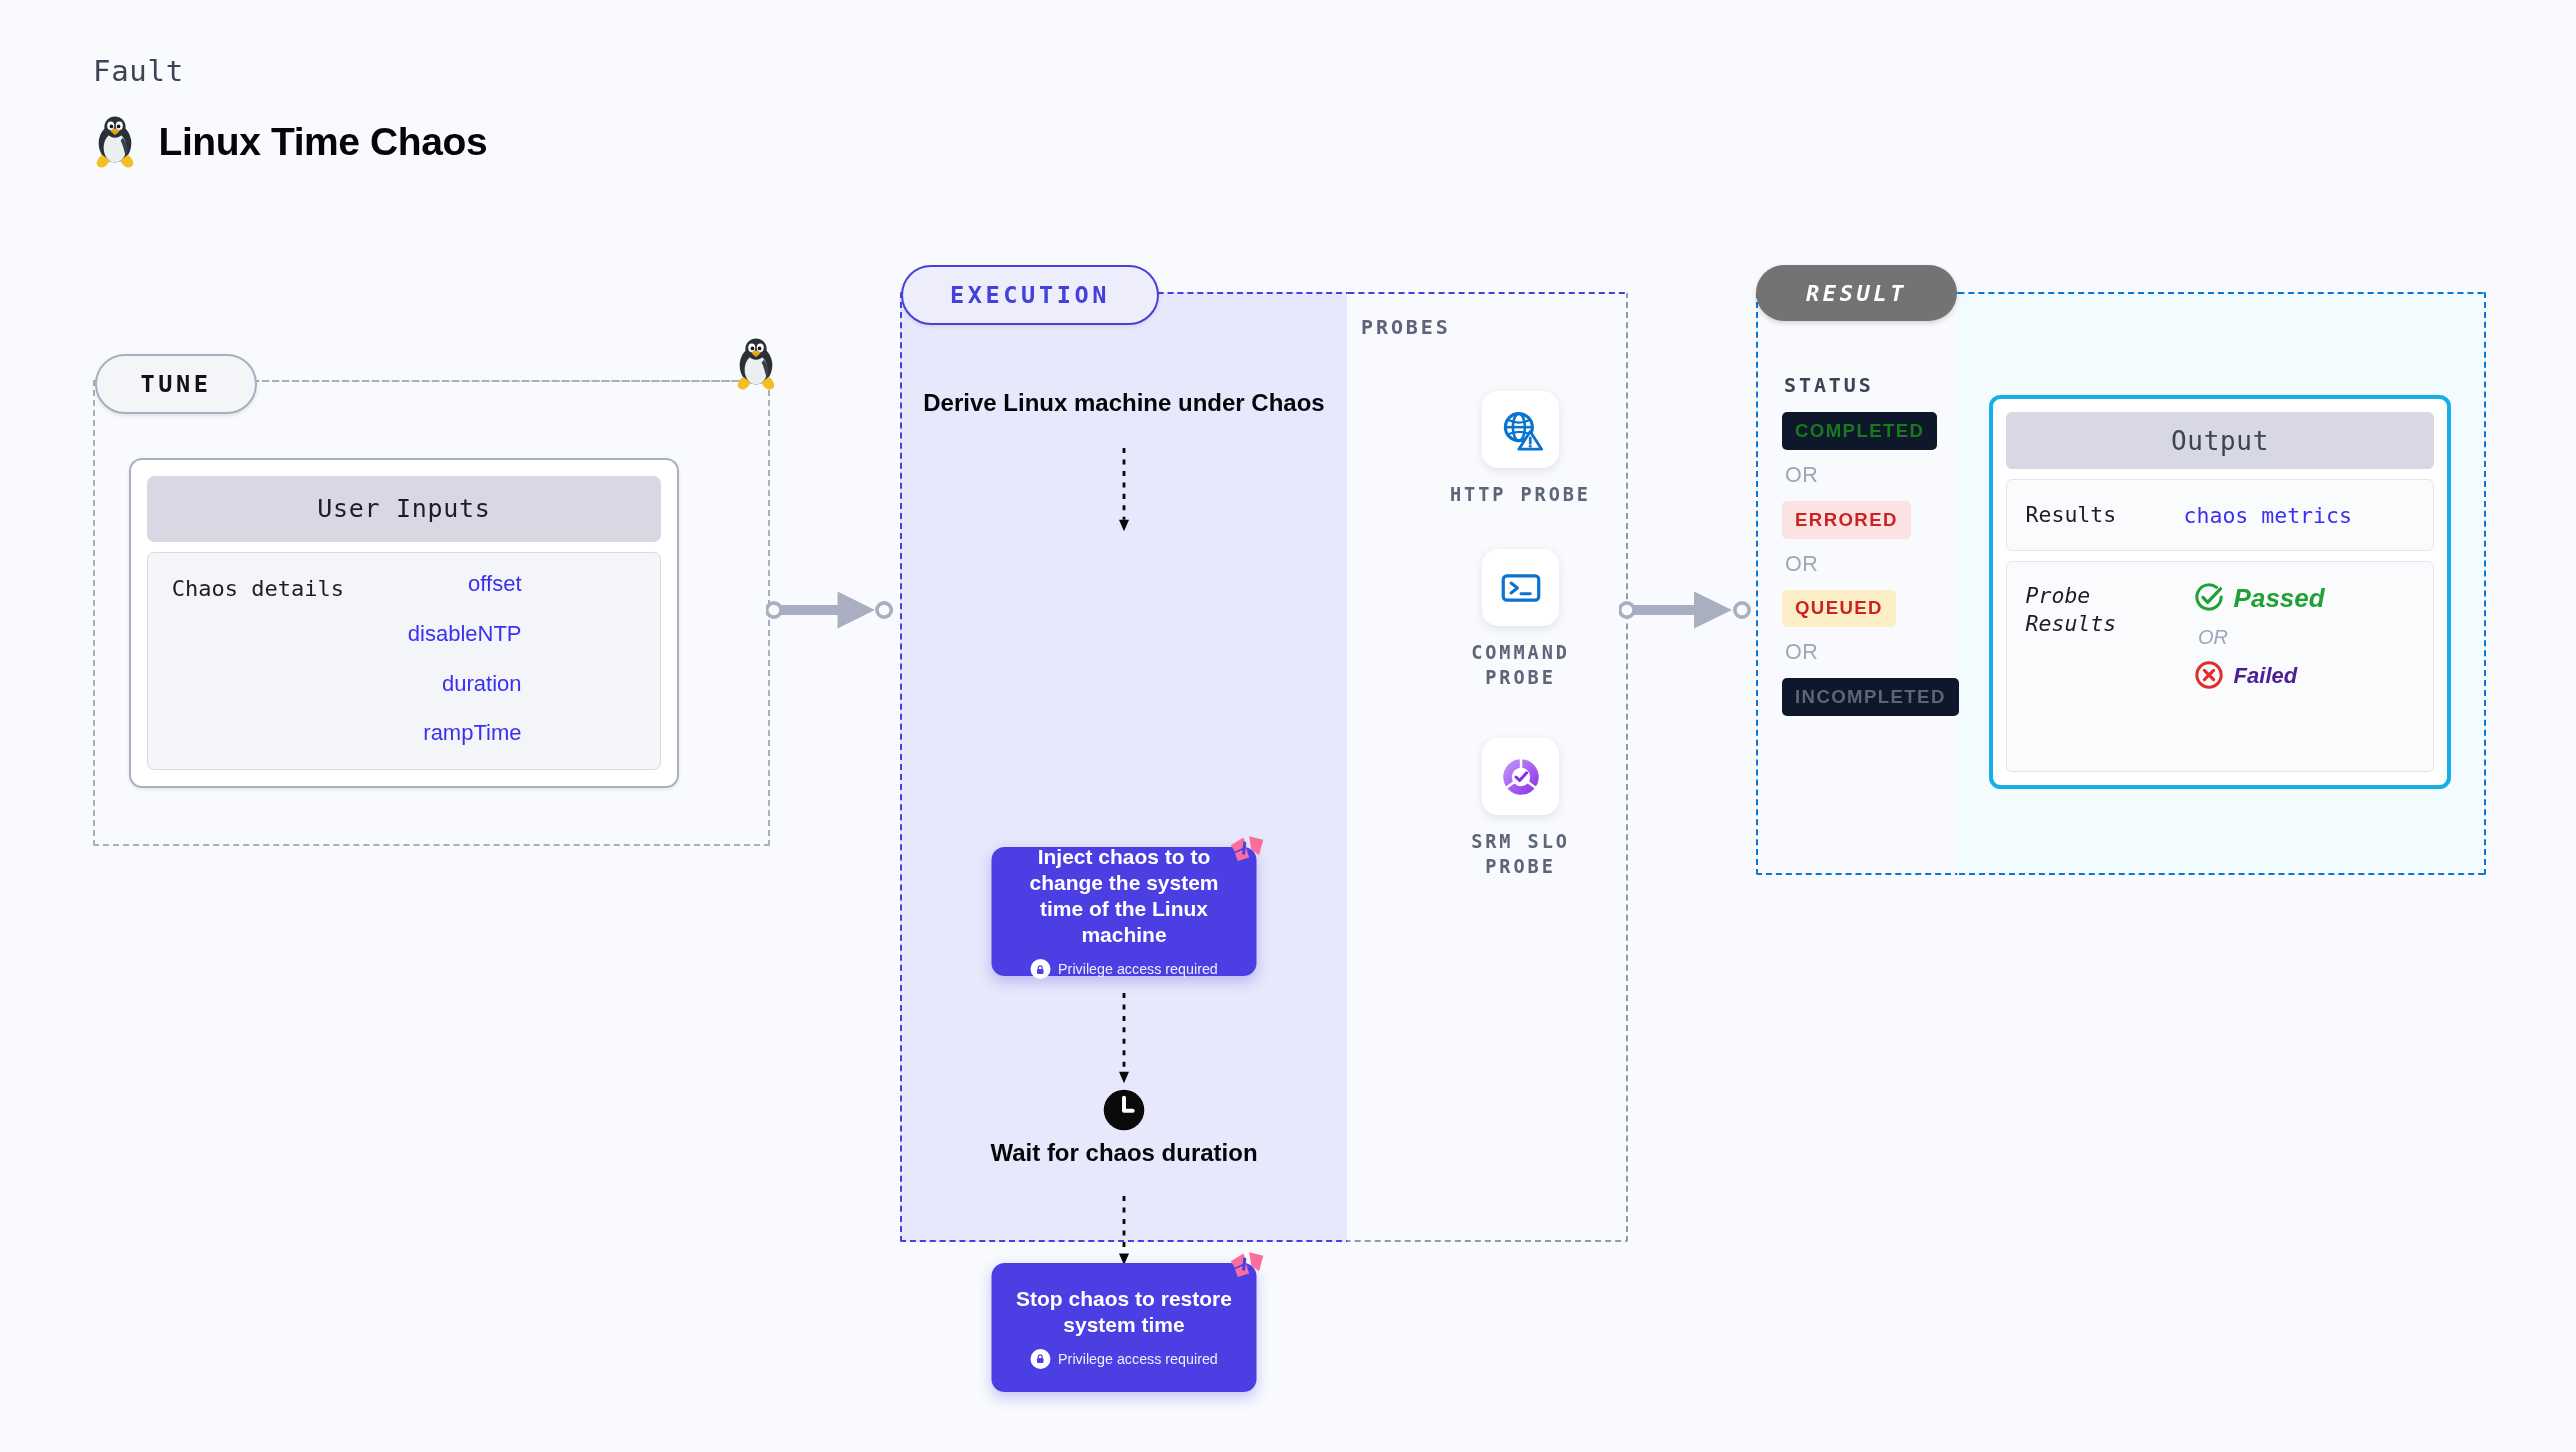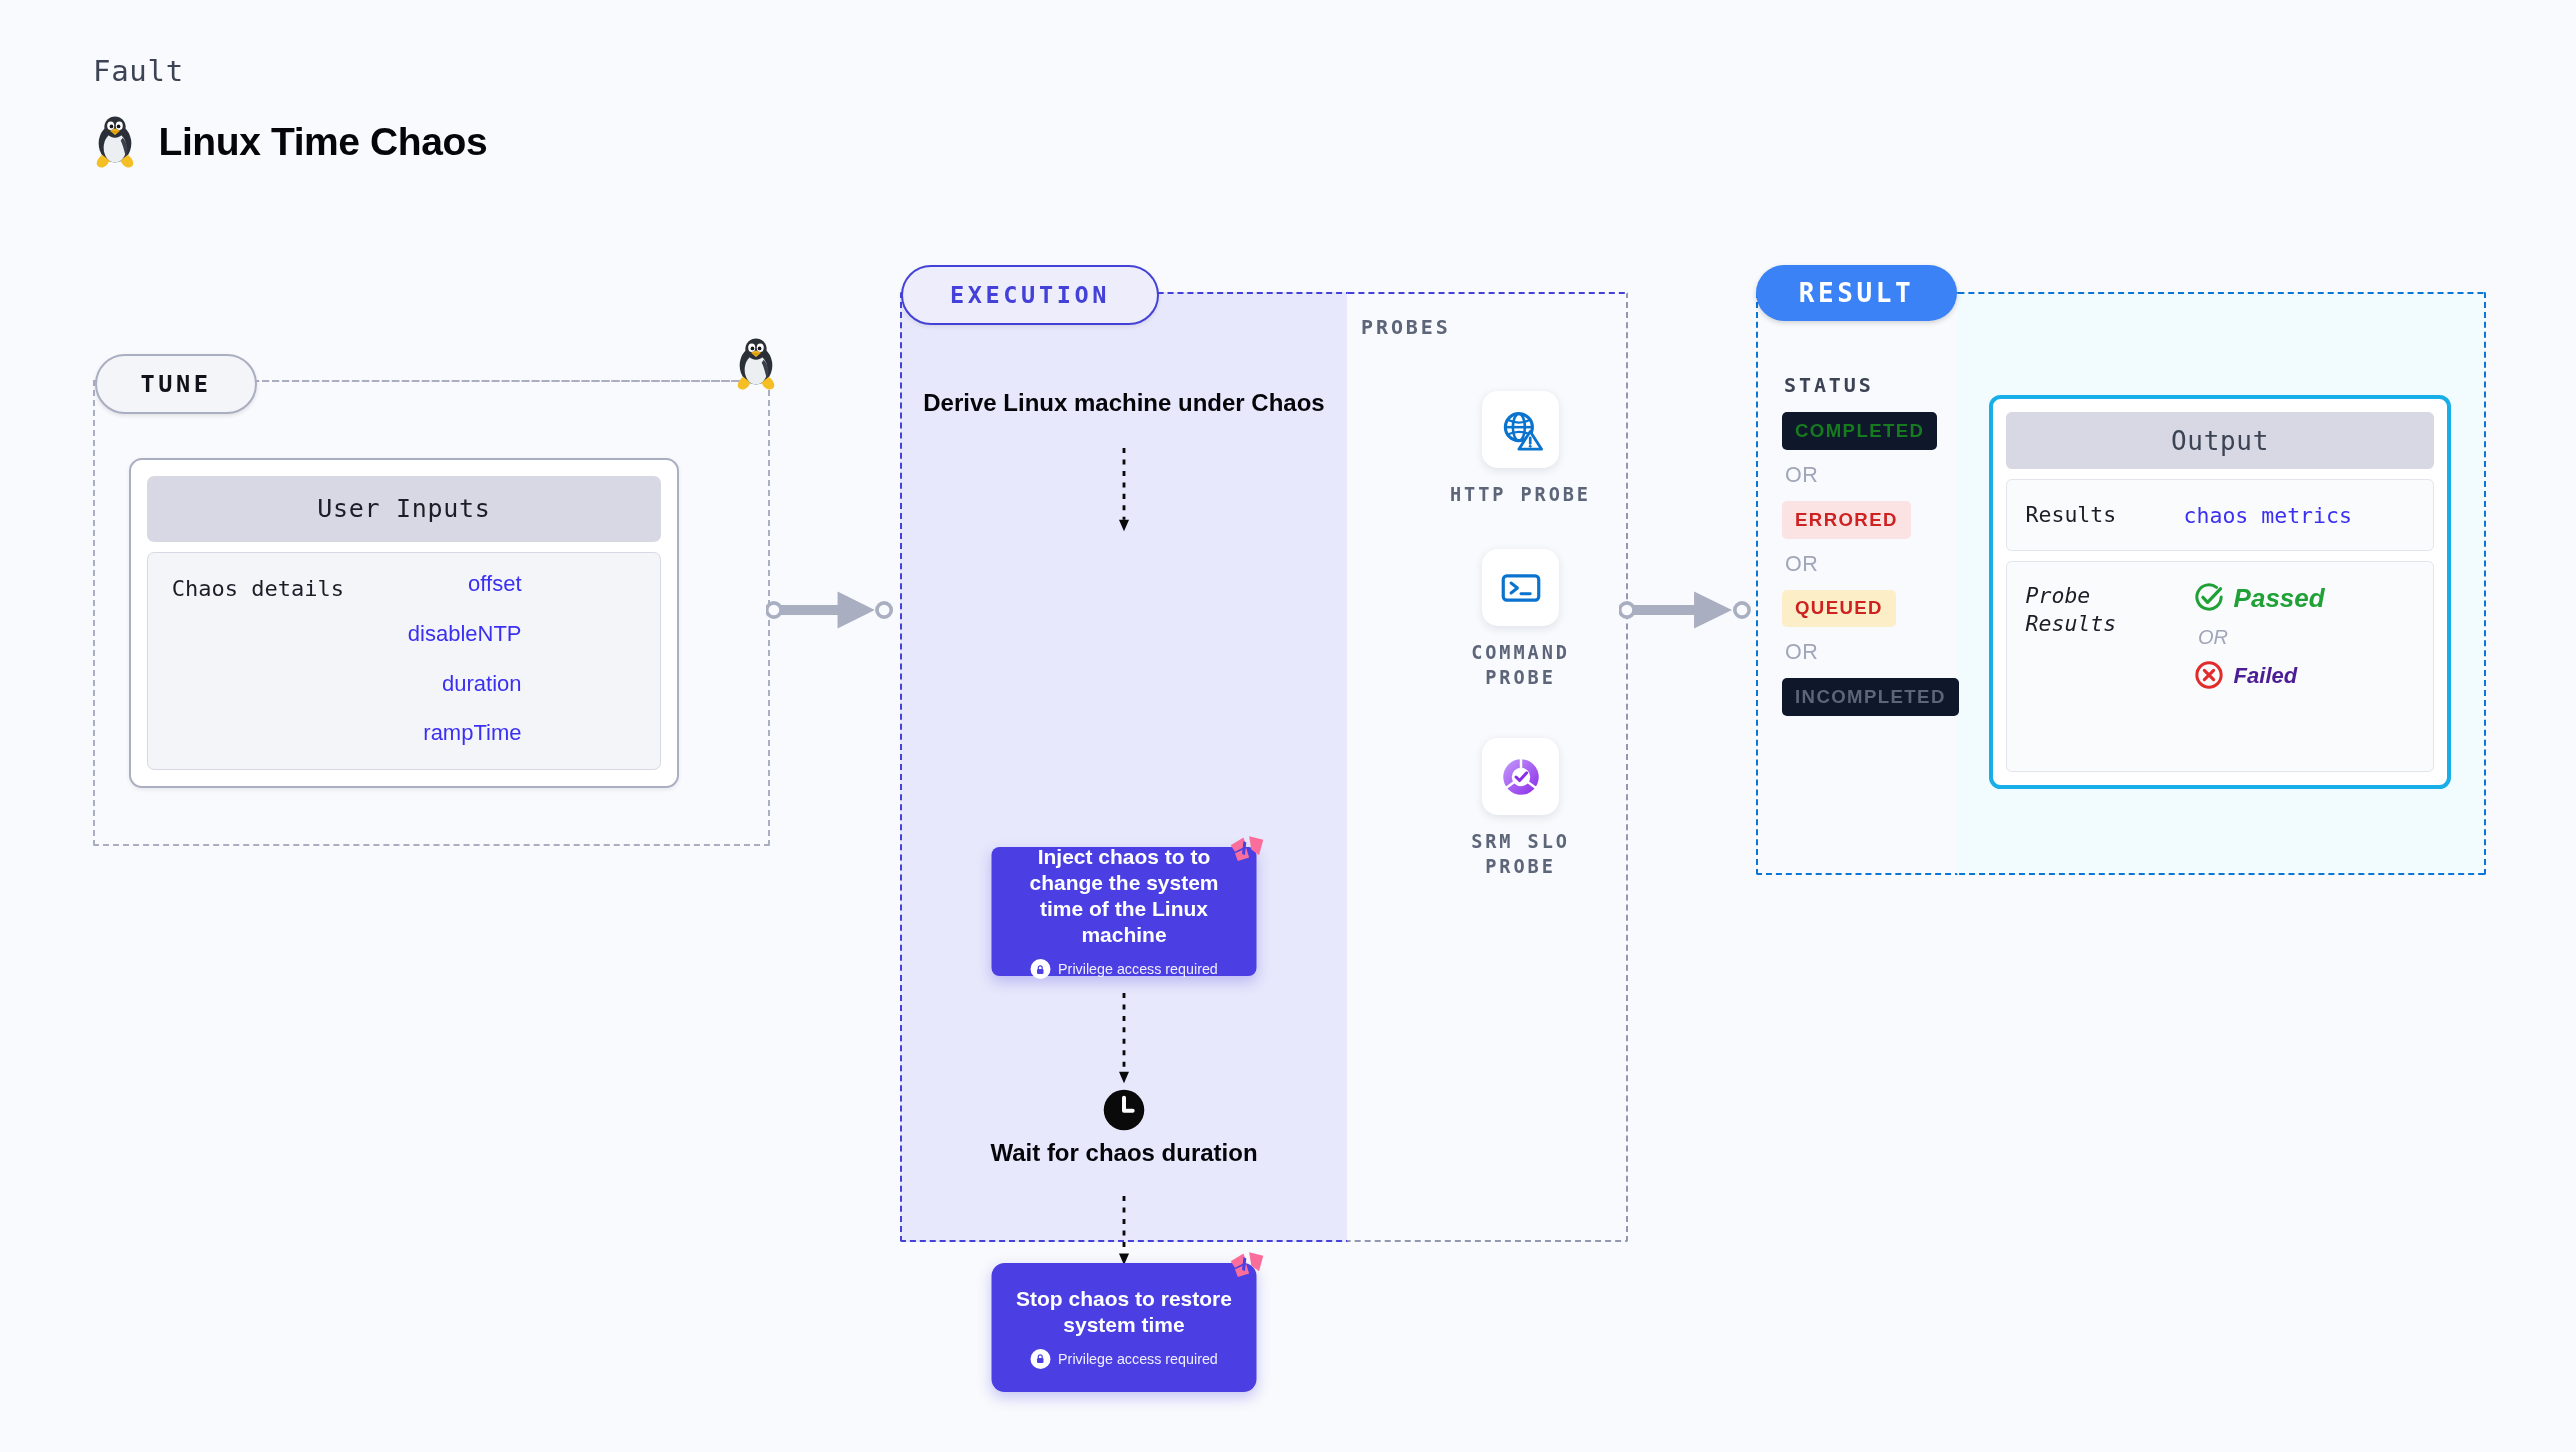--- a/index.html
+++ b/index.html
@@ -39,22 +39,23 @@
     background:#F4F5F8;border:2.9px solid #A9AEC0;color:#12121A;font-size:23.6px;
     box-shadow:0 2.1px 4.3px rgba(0,0,0,.10);
   }
   #execution-pill{
     left:901px;top:265px;width:254px;height:56px;
     background:#EDEDFB;border:2.9px solid #4441D8;color:#4441D8;font-size:23.6px;
     box-shadow:0 2.1px 4.3px rgba(0,0,0,.08);
   }
   #result-pill{
     left:1756px;top:265px;width:201px;height:56px;
-    background:#3b82f6;border:none;color:#FFFFFF;font-size:26px;
+    background:#737373;border:none;color:#FFFFFF;font-size:22px;
     box-shadow:0 2.1px 5px rgba(0,0,0,.16);
+    font-style:italic;
   }
 
   
   #tune-region{
     position:absolute;left:93px;top:380px;width:673px;height:462px;
     border:2.9px dashed #A9AEC0;background:transparent;border-radius:1.4px;
   }
   #execution-region{
     position:absolute;left:900px;top:292px;width:448px;height:946px;
     border:2.9px dashed #4441D8;background:#E7E8FB;border-radius:1.4px;
@@ -130,21 +131,21 @@
   .exec-card-sub{
     display:flex;align-items:center;gap:7.9px;margin-top:10.7px;
     font-size:14.3px;color:#F0EFFE;font-weight:normal;
   }
   .lock-badge{
     width:20px;height:20px;border-radius:50%;background:#fff;
     display:flex;align-items:center;justify-content:center;flex:0 0 auto;
   }
   .harness-mark{position:absolute;right:-10px;top:-13px;}
 
-  #inject-card{top:555px;width:265px;height:129px;border-radius:8px;}
+  #inject-card{top:555px;width:265px;height:129px;}
   #stop-card{top:971px;width:265px;height:129px;}
 
   #clock-icon{position:absolute;left:50%;transform:translateX(-50%);top:797px;}
 
   
   #probes-label{
     position:absolute;left:1361px;top:315px;
     font-family:"DejaVu Sans Mono","Liberation Mono",monospace;
     font-size:20px;color:#5D6579;letter-spacing:2.9px;font-weight:bold;
   }

